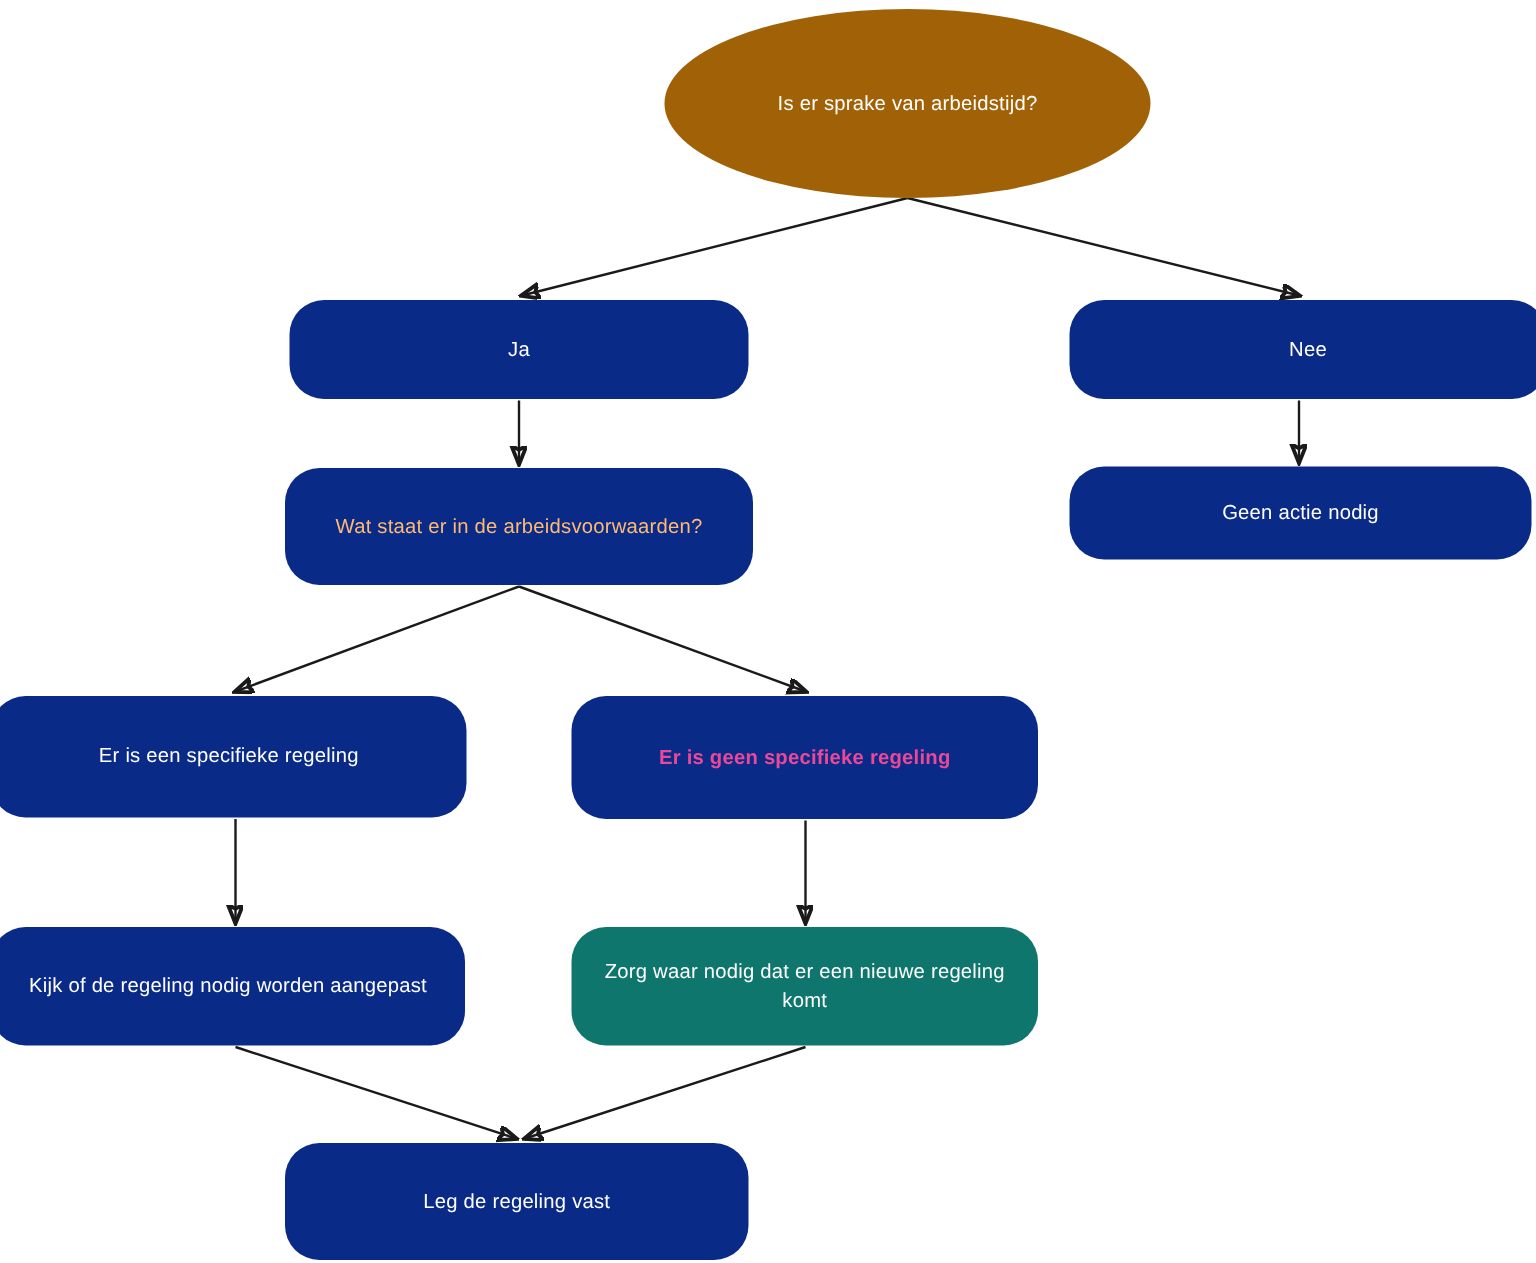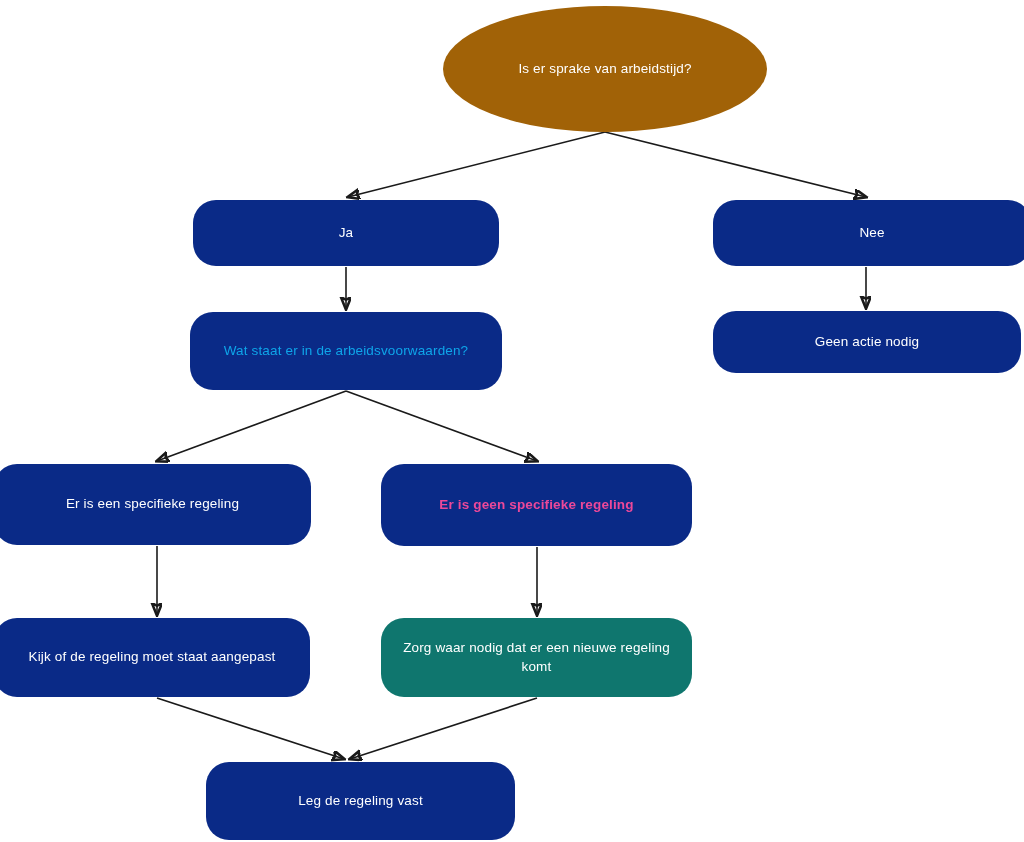--- a/index.html
+++ b/index.html
@@ -84,36 +84,36 @@
   <div id="node-layer">
       <div class="node ellipse" style="left: 443px; top: 6px; width: 324px; height: 126px; background: #a16207; color: rgb(255, 255, 255);">
         <span class="node-label">Is er sprake van arbeidstijd?</span>
       </div>
       <div class="node" style="left: 193px; top: 200px; width: 306px; height: 66px; background: rgb(10, 42, 135); color: rgb(255, 255, 255);">
         <span class="node-label">Ja</span>
       </div>
       <div class="node" style="left: 713px; top: 200px; width: 318px; height: 66px; background: rgb(10, 42, 135); color: rgb(255, 255, 255);">
         <span class="node-label">Nee</span>
       </div>
-      <div class="node" style="left: 190px; top: 312px; width: 312px; height: 78px; background: rgb(10, 42, 135); color: #0ea5e9;">
+      <div class="node" style="left: 190px; top: 312px; width: 312px; height: 78px; background: rgb(10, 42, 135); color: #fdba74;">
         <span class="node-label">Wat staat er in de arbeidsvoorwaarden?</span>
       </div>
       <div class="node" style="left: 713px; top: 311px; width: 308px; height: 62px; background: rgb(10, 42, 135); color: rgb(255, 255, 255);">
         <span class="node-label">Geen actie nodig</span>
       </div>
       <div class="node" style="left: -6px; top: 464px; width: 317px; height: 81px; background: rgb(10, 42, 135); color: rgb(255, 255, 255);">
         <span class="node-label">Er is een specifieke regeling</span>
       </div>
       <div class="node" style="left: 381px; top: 464px; width: 311px; height: 82px; background: rgb(10, 42, 135); color: #ec4899; font-weight: bold;">
         <span class="node-label">Er is geen specifieke regeling</span>
       </div>
       <div class="node" style="left: -6px; top: 618px; width: 316px; height: 79px; background: rgb(10, 42, 135); color: rgb(255, 255, 255);">
-        <span class="node-label">Kijk of de regeling moet staat aangepast</span>
+        <span class="node-label">Kijk of de regeling nodig worden aangepast</span>
       </div>
       <div class="node" style="left: 381px; top: 618px; width: 311px; height: 79px; background: #0f766e; color: rgb(255, 255, 255);">
         <span class="node-label">Zorg waar nodig dat er een nieuwe regeling komt</span>
       </div>
-      <div class="node" style="left: 190px; top: 762px; width: 309px; height: 78px; background: rgb(10, 42, 135); color: rgb(255, 255, 255); margin-left: 16px;">
+      <div class="node" style="left: 190px; top: 762px; width: 309px; height: 78px; background: rgb(10, 42, 135); color: rgb(255, 255, 255);">
         <span class="node-label">Leg de regeling vast</span>
       </div>
     </div>
 
 </div>
 
 </body></html>

